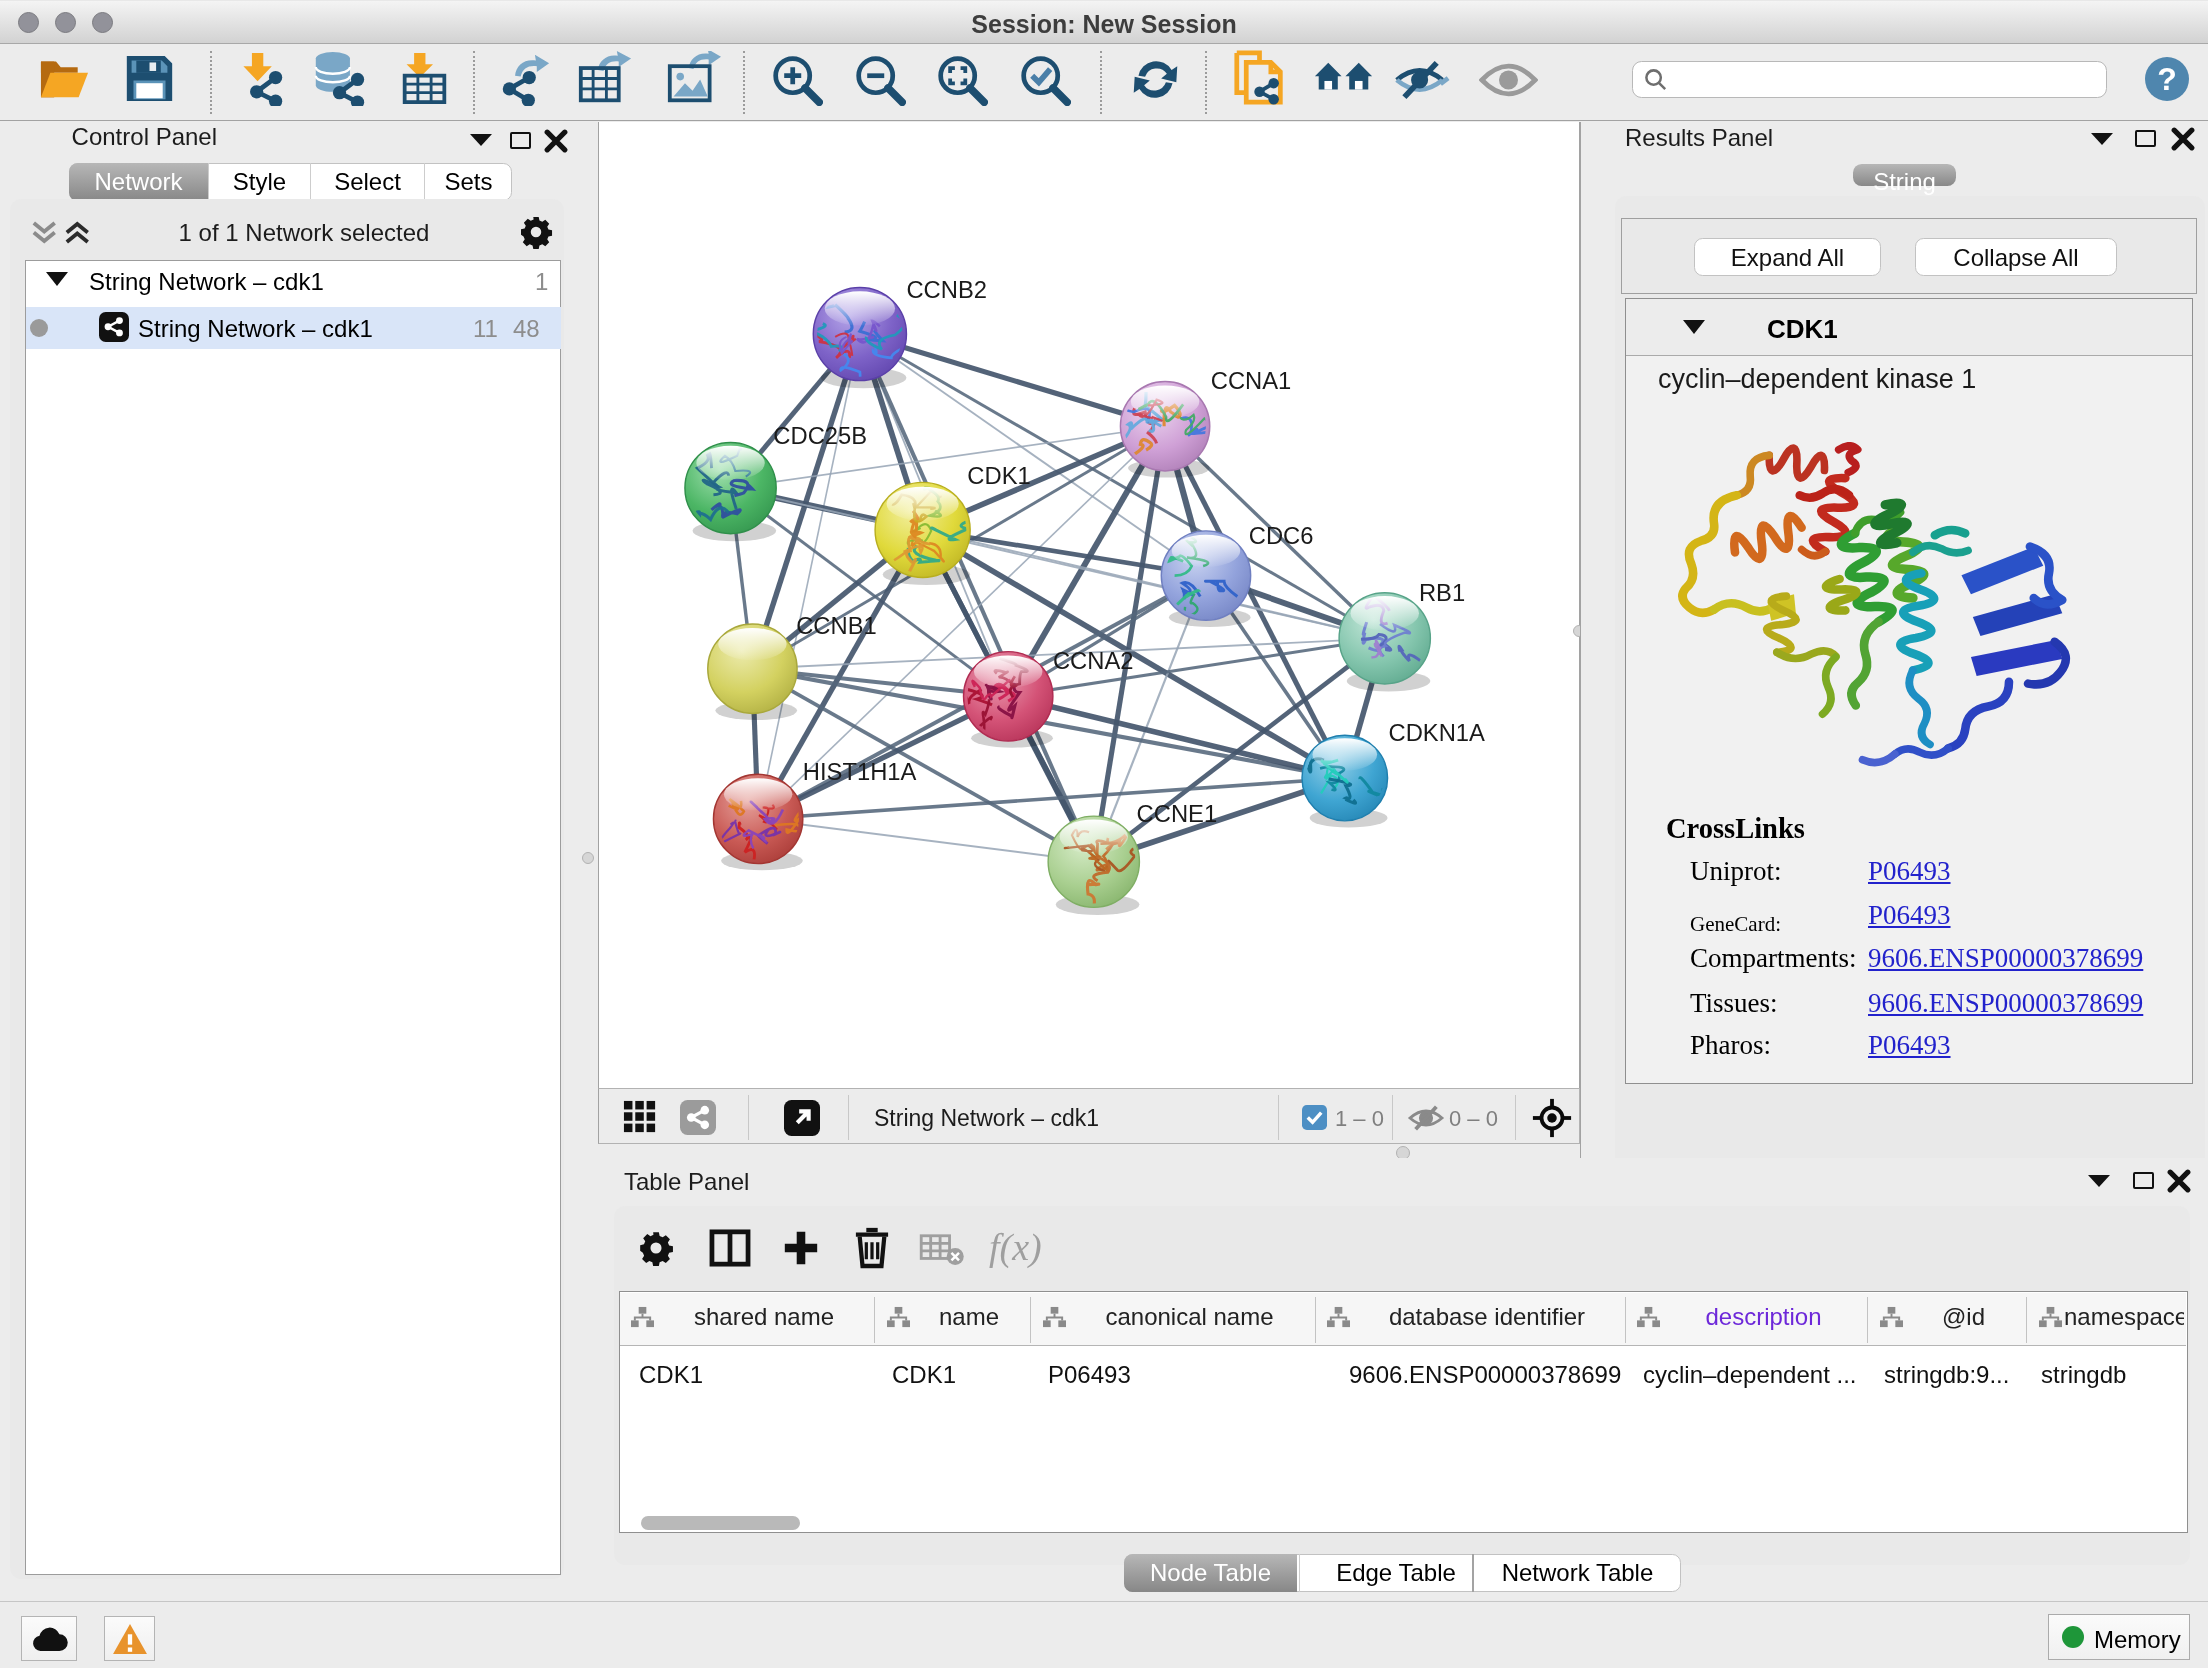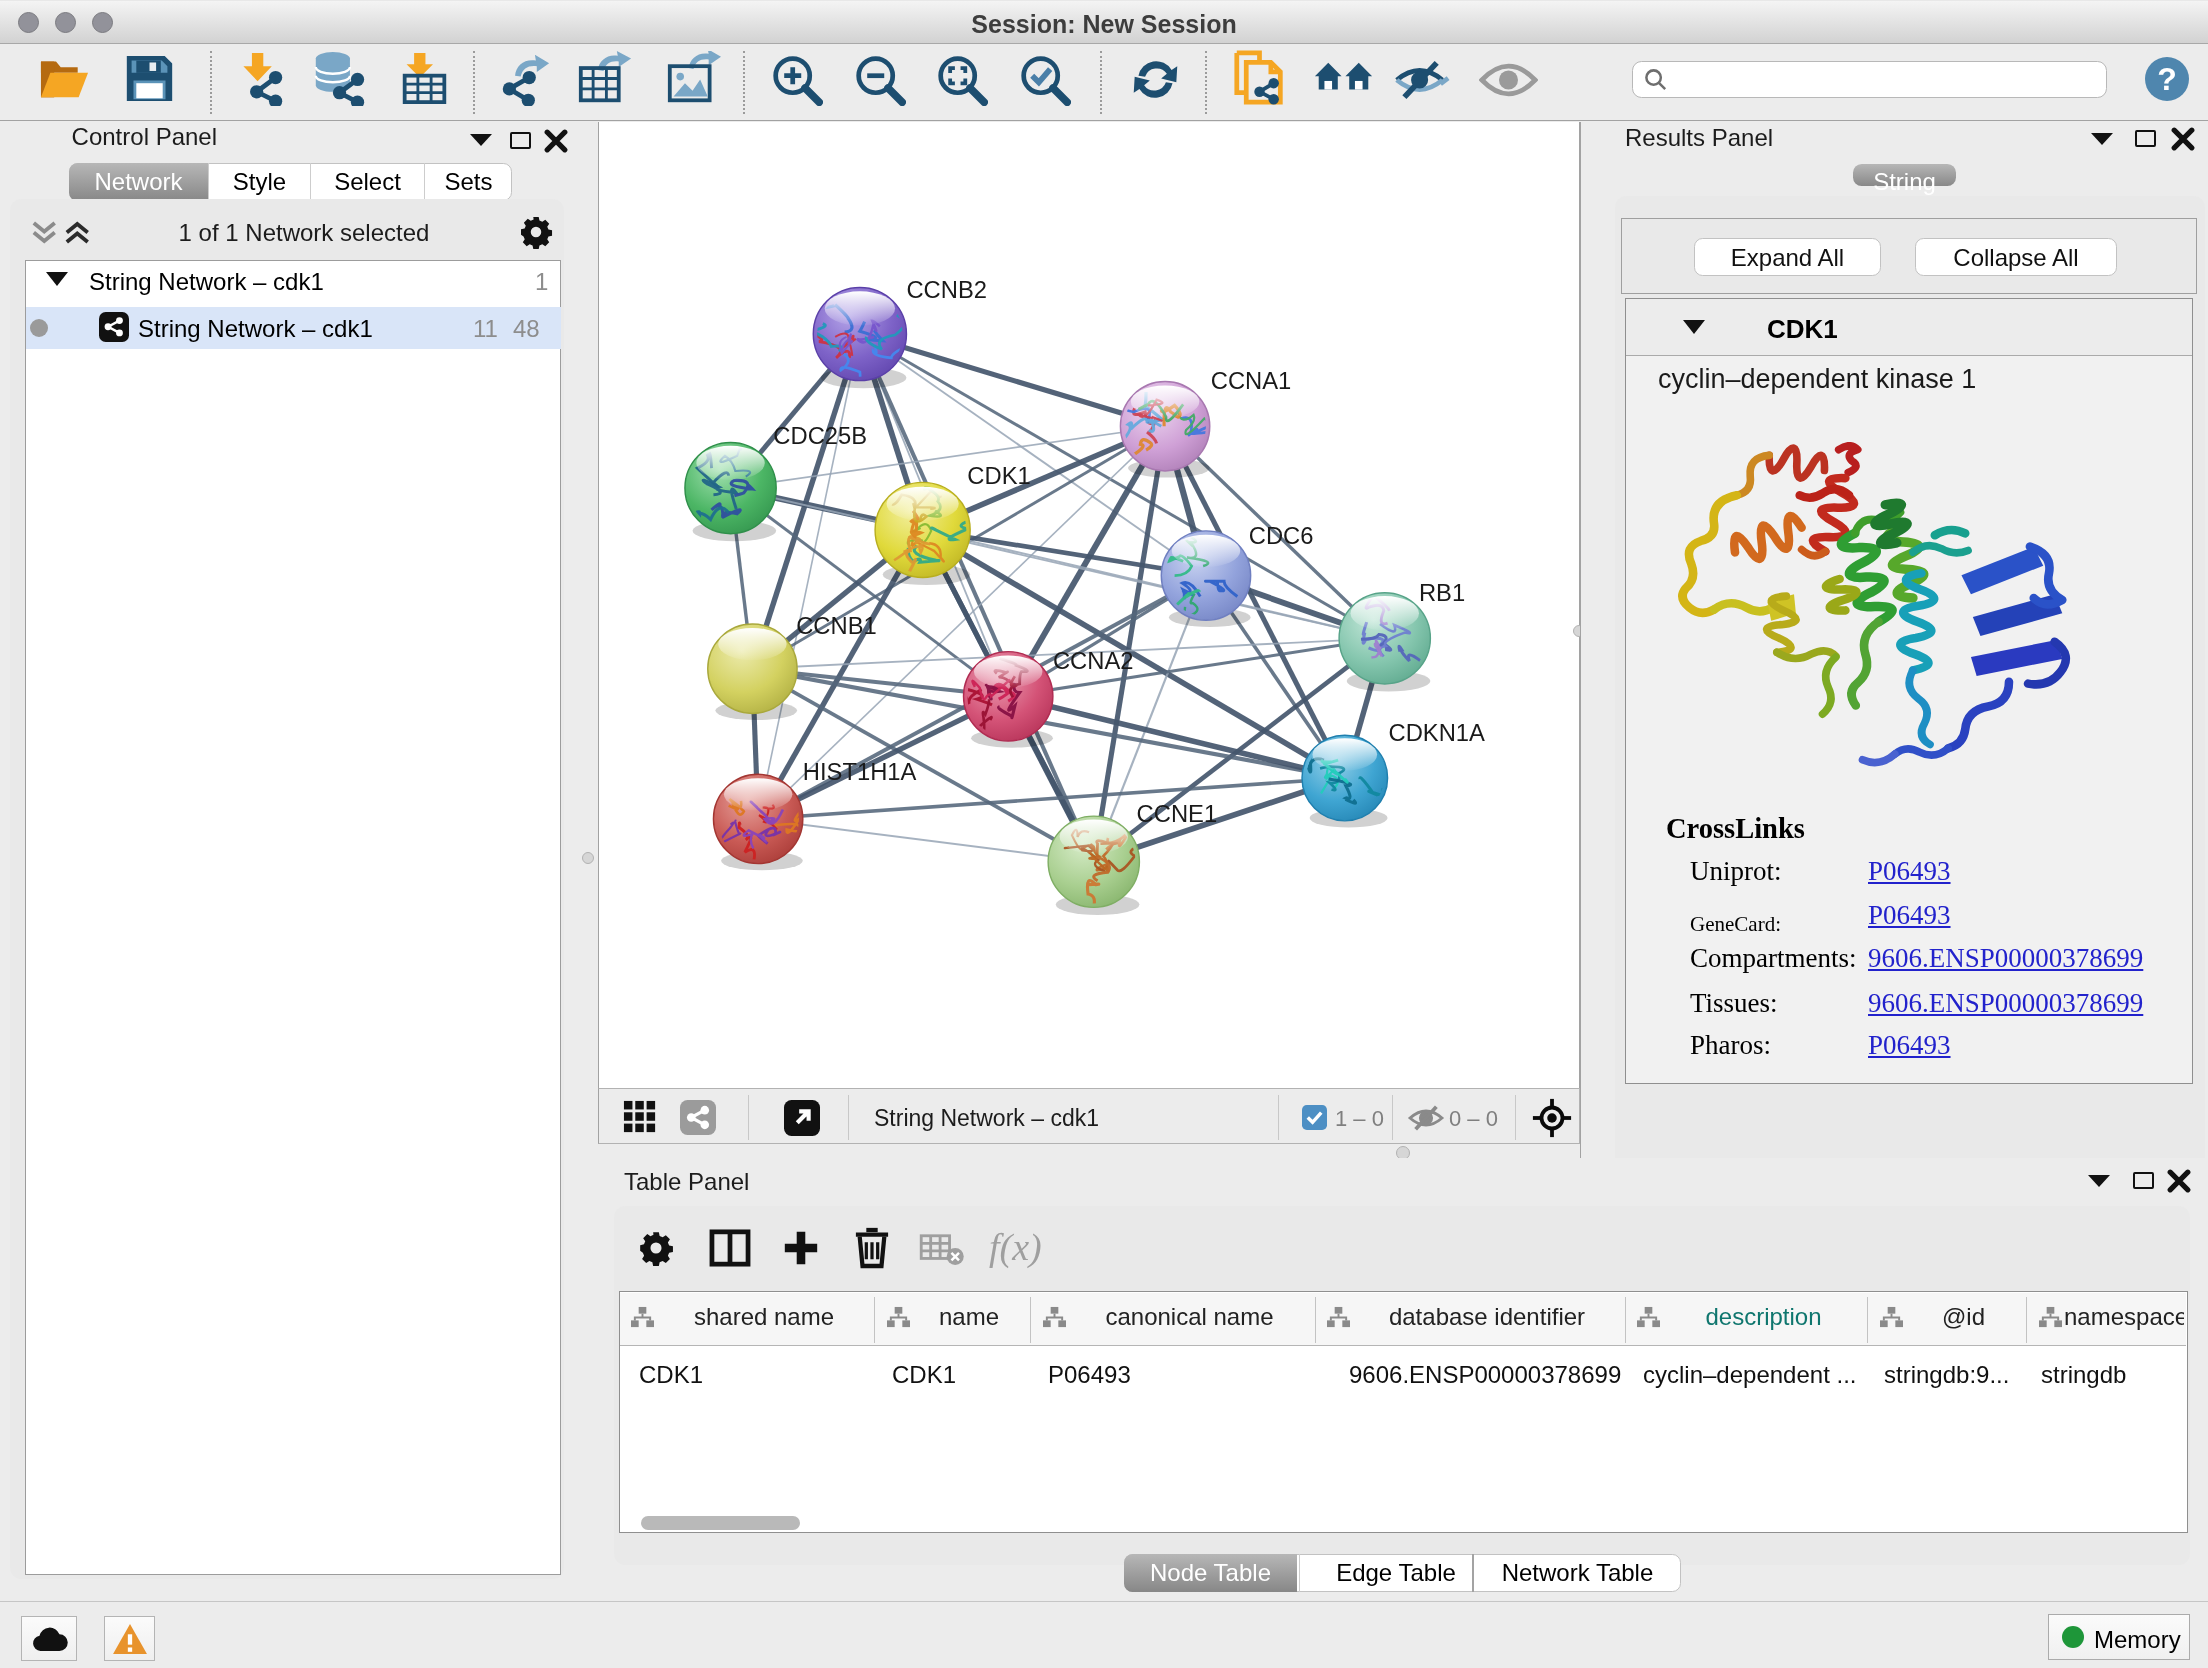--- a/index.html
+++ b/index.html
@@ -781,21 +781,21 @@
 <div class="abs" style="left:782px;top:145px;width:268px;text-align:center;font-size:24px;color:#222;white-space:nowrap;overflow:hidden;">database identifier</div>
 <div class="abs" style="left:1054px;top:139px;width:0;height:46px;border-left:1.9px solid #c3c3c3;"></div>
 <svg class="ic abs" width="25" height="23" viewBox="0 0 26 24" style="left:1065px;top:148px;">
       <g fill="#8a8a8a">
         <rect x="9" y="1" width="8" height="7"></rect>
         <rect x="1" y="15" width="8" height="7"></rect>
         <rect x="17" y="15" width="8" height="7"></rect>
         <path d="M13 8 v4 M5 15 v-3 h16 v3" stroke="#8a8a8a" stroke-width="2" fill="none"></path>
       </g>
     </svg>
-<div class="abs" style="left:1092px;top:145px;width:201px;text-align:center;font-size:24px;color:#0f766e;white-space:nowrap;overflow:hidden;">description</div>
+<div class="abs" style="left:1092px;top:145px;width:201px;text-align:center;font-size:24px;color:#6d28d9;white-space:nowrap;overflow:hidden;">description</div>
 <div class="abs" style="left:1296px;top:139px;width:0;height:46px;border-left:1.9px solid #c3c3c3;"></div>
 <svg class="ic abs" width="25" height="23" viewBox="0 0 26 24" style="left:1308px;top:148px;">
       <g fill="#8a8a8a">
         <rect x="9" y="1" width="8" height="7"></rect>
         <rect x="1" y="15" width="8" height="7"></rect>
         <rect x="17" y="15" width="8" height="7"></rect>
         <path d="M13 8 v4 M5 15 v-3 h16 v3" stroke="#8a8a8a" stroke-width="2" fill="none"></path>
       </g>
     </svg>
 <div class="abs" style="left:1334px;top:145px;width:117px;text-align:center;font-size:24px;color:#222;white-space:nowrap;overflow:hidden;">@id</div>

